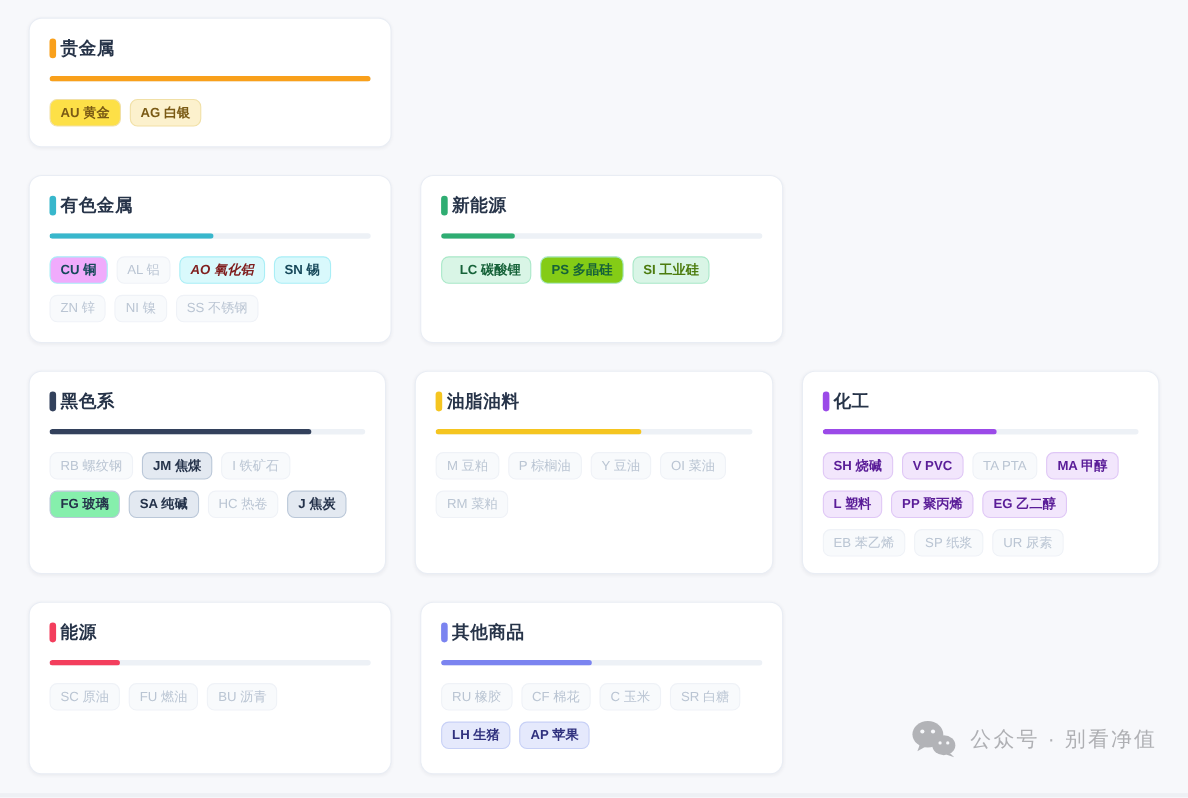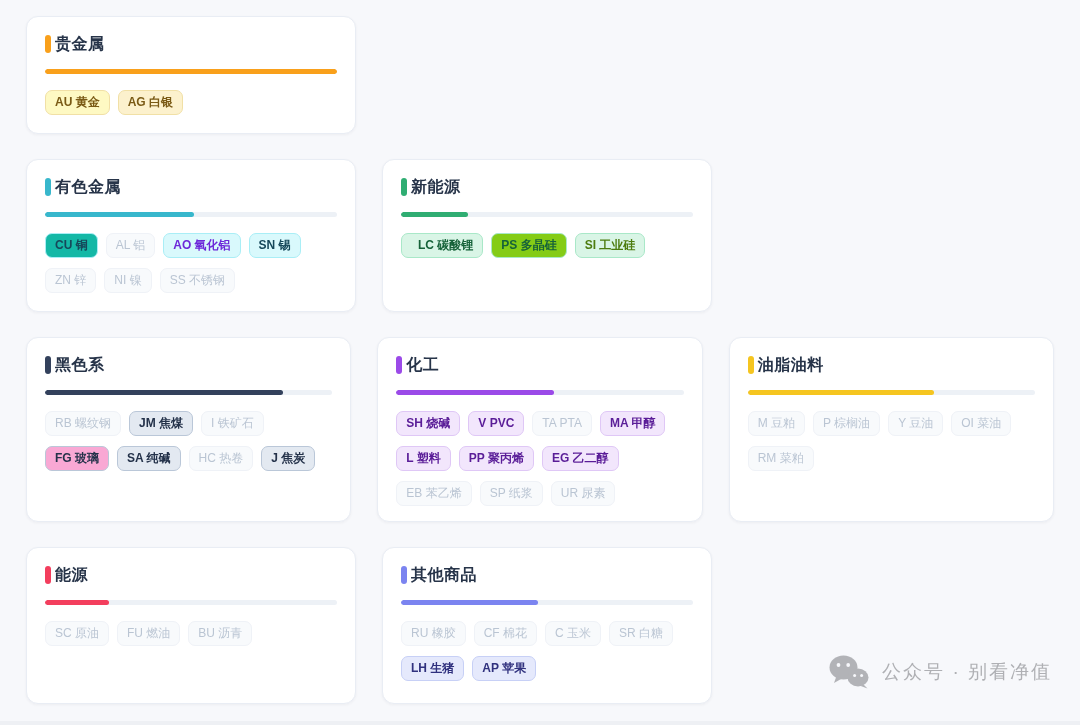--- a/index.html
+++ b/index.html
@@ -55,38 +55,38 @@
       <div class="row" style="height: 118px;">
         <div class="card">
           <div class="card-header">
             <span class="accent-pill" style="background: rgb(249, 160, 27);"></span>
             <span class="card-title">贵金属</span>
           </div>
           <div class="progress-track">
             <div class="progress-fill" style="width: 100%; background: rgb(249, 160, 27);"></div>
           </div>
           <div class="chip-list">
-            <span class="chip active" style="background: #fef9c3; border-color: rgb(241, 224, 166); color: rgb(122, 90, 21);">AU 黄金</span>
+            <span class="chip active" style="background: #fde047; border-color: rgb(241, 224, 166); color: rgb(122, 90, 21);">AU 黄金</span>
             <span class="chip active" style="background: rgb(252, 241, 205); border-color: rgb(241, 224, 166); color: rgb(122, 90, 21);">AG 白银</span>
           </div>
         </div>
       </div>
       <div class="row" style="height: 153px;">
         <div class="card">
           <div class="card-header">
             <span class="accent-pill" style="background: rgb(56, 183, 204);"></span>
             <span class="card-title">有色金属</span>
           </div>
           <div class="progress-track">
             <div class="progress-fill" style="width: 51%; background: rgb(56, 183, 204);"></div>
           </div>
           <div class="chip-list">
-            <span class="chip active" style="background: #14b8a6; border-color: rgb(169, 238, 246); color: rgb(22, 72, 90);">CU 铜</span>
+            <span class="chip active" style="background: #f0abfc; border-color: rgb(169, 238, 246); color: rgb(22, 72, 90);">CU 铜</span>
             <span class="chip inactive">AL 铝</span>
-            <span class="chip active" style="background: rgb(217, 249, 252); border-color: rgb(169, 238, 246); color: #6d28d9;">AO 氧化铝</span>
+            <span class="chip active" style="background: rgb(217, 249, 252); border-color: rgb(169, 238, 246); color: #7f1d1d; font-style: italic;">AO 氧化铝</span>
             <span class="chip active" style="background: rgb(217, 249, 252); border-color: rgb(169, 238, 246); color: rgb(22, 72, 90);">SN 锡</span>
             <span class="chip inactive">ZN 锌</span>
             <span class="chip inactive">NI 镍</span>
             <span class="chip inactive">SS 不锈钢</span>
           </div>
         </div>
         <div class="card">
           <div class="card-header">
             <span class="accent-pill" style="background: rgb(47, 173, 114);"></span>
             <span class="card-title">新能源</span>
@@ -107,24 +107,40 @@
             <span class="accent-pill" style="background: rgb(51, 65, 92);"></span>
             <span class="card-title">黑色系</span>
           </div>
           <div class="progress-track">
             <div class="progress-fill" style="width: 83%; background: rgb(51, 65, 92);"></div>
           </div>
           <div class="chip-list">
             <span class="chip inactive">RB 螺纹钢</span>
             <span class="chip active" style="background: rgb(227, 233, 241); border-color: rgb(186, 199, 216); color: rgb(36, 50, 74);">JM 焦煤</span>
             <span class="chip inactive">I 铁矿石</span>
-            <span class="chip active" style="background: #f9a8d4; border-color: rgb(186, 199, 216); color: rgb(36, 50, 74);">FG 玻璃</span>
+            <span class="chip active" style="background: #86efac; border-color: rgb(186, 199, 216); color: rgb(36, 50, 74);">FG 玻璃</span>
             <span class="chip active" style="background: rgb(227, 233, 241); border-color: rgb(186, 199, 216); color: rgb(36, 50, 74); text-align: right;">SA 纯碱</span>
             <span class="chip inactive">HC 热卷</span>
             <span class="chip active" style="background: rgb(227, 233, 241); border-color: rgb(186, 199, 216); color: rgb(36, 50, 74);">J 焦炭</span>
+          </div>
+        </div>
+        <div class="card">
+          <div class="card-header">
+            <span class="accent-pill" style="background: rgb(245, 197, 32);"></span>
+            <span class="card-title">油脂油料</span>
+          </div>
+          <div class="progress-track">
+            <div class="progress-fill" style="width: 65%; background: rgb(245, 197, 32);"></div>
+          </div>
+          <div class="chip-list">
+            <span class="chip inactive">M 豆粕</span>
+            <span class="chip inactive">P 棕榈油</span>
+            <span class="chip inactive">Y 豆油</span>
+            <span class="chip inactive">OI 菜油</span>
+            <span class="chip inactive">RM 菜粕</span>
           </div>
         </div>
         <div class="card">
           <div class="card-header">
             <span class="accent-pill" style="background: rgb(155, 74, 232);"></span>
             <span class="card-title">化工</span>
           </div>
           <div class="progress-track">
             <div class="progress-fill" style="width: 55%; background: rgb(155, 74, 232);"></div>
           </div>
@@ -132,36 +148,20 @@
             <span class="chip active" style="background: rgb(242, 230, 252); border-color: rgb(223, 199, 246); color: rgb(90, 29, 152);">SH 烧碱</span>
             <span class="chip active" style="background: rgb(242, 230, 252); border-color: rgb(223, 199, 246); color: rgb(90, 29, 152);">V PVC</span>
             <span class="chip inactive">TA PTA</span>
             <span class="chip active" style="background: rgb(242, 230, 252); border-color: rgb(223, 199, 246); color: rgb(90, 29, 152);">MA 甲醇</span>
             <span class="chip active" style="background: rgb(242, 230, 252); border-color: rgb(223, 199, 246); color: rgb(90, 29, 152);">L 塑料</span>
             <span class="chip active" style="background: rgb(242, 230, 252); border-color: rgb(223, 199, 246); color: rgb(90, 29, 152);">PP 聚丙烯</span>
             <span class="chip active" style="background: rgb(242, 230, 252); border-color: rgb(223, 199, 246); color: rgb(90, 29, 152);">EG 乙二醇</span>
             <span class="chip inactive">EB 苯乙烯</span>
             <span class="chip inactive">SP 纸浆</span>
             <span class="chip inactive">UR 尿素</span>
-          </div>
-        </div>
-        <div class="card">
-          <div class="card-header">
-            <span class="accent-pill" style="background: rgb(245, 197, 32);"></span>
-            <span class="card-title">油脂油料</span>
-          </div>
-          <div class="progress-track">
-            <div class="progress-fill" style="width: 65%; background: rgb(245, 197, 32);"></div>
-          </div>
-          <div class="chip-list">
-            <span class="chip inactive">M 豆粕</span>
-            <span class="chip inactive">P 棕榈油</span>
-            <span class="chip inactive">Y 豆油</span>
-            <span class="chip inactive">OI 菜油</span>
-            <span class="chip inactive">RM 菜粕</span>
           </div>
         </div>
       </div>
       <div class="row" style="height: 157px;">
         <div class="card">
           <div class="card-header">
             <span class="accent-pill" style="background: rgb(243, 62, 93);"></span>
             <span class="card-title">能源</span>
           </div>
           <div class="progress-track">

